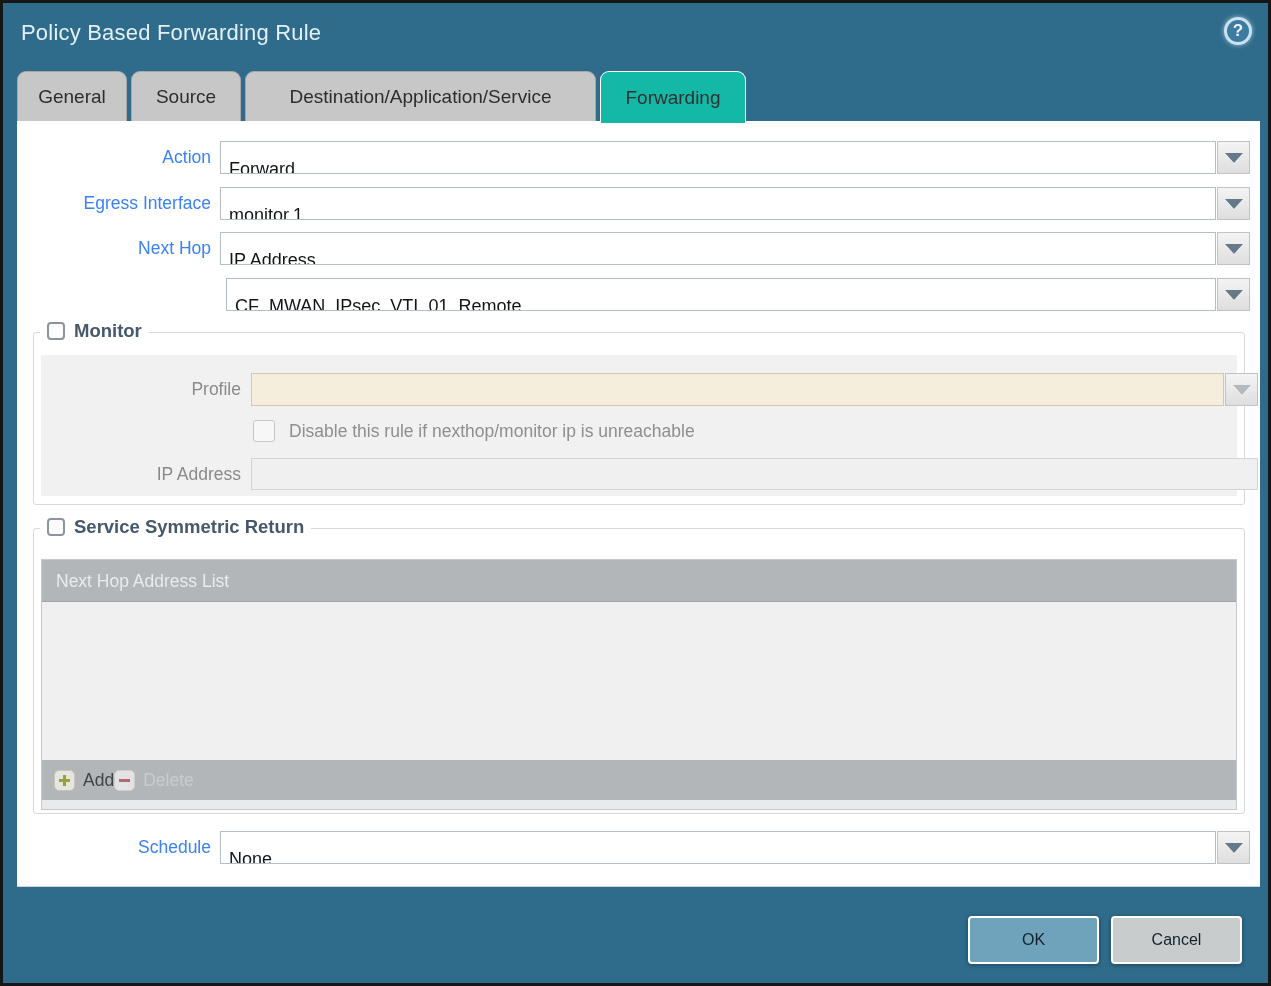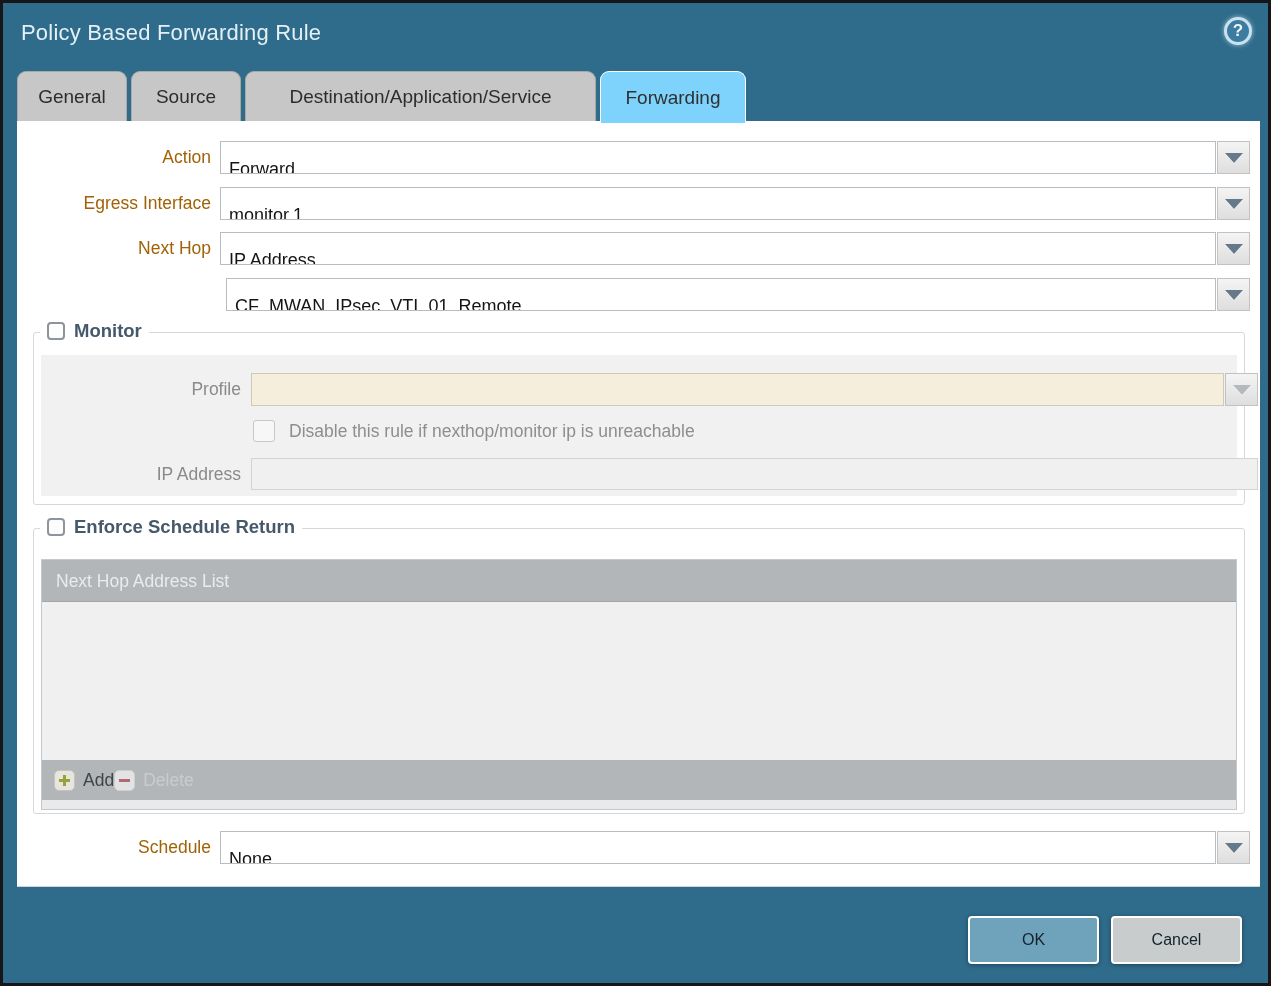--- a/index.html
+++ b/index.html
@@ -23,30 +23,30 @@
     box-shadow:0 0 5px rgba(210,235,250,.7);
   }
 
   
   .tabs { position:absolute; left:14px; top:68px; height:50px; display:flex; gap:4px; z-index:3; }
   .tab {
     height:50px; background:#c7c7c7; border:1px solid #a8a8a8; border-bottom:none;
     border-radius:9px 9px 0 0; color:#2d2d2d; font-size:19px;
     display:flex; align-items:center; justify-content:center; cursor:pointer;
   }
-  .tab.active { background:#7dd3fc; border-color:#ffffff; color:#303030; height:52px; }
+  .tab.active { background:#14b8a6; border-color:#ffffff; color:#303030; height:52px; }
 
   
   .content {
     position:absolute; left:14px; top:118px; width:1243px; height:766px;
     background:#ffffff; border-bottom:1px solid #cfd4d6; z-index:2;
   }
 
   .flabel { position:absolute; width:194px; text-align:right; font-size:17.5px;
-            color:#a16207; line-height:33px; }
+            color:#3b82f6; line-height:33px; }
   .flabel.dim { color:#8a8a8a; }
 
   .combo { position:absolute; height:33px; display:flex; }
   .combo .box {
     flex:1; height:33px; background:#fff; border:1px solid #b7bec3;
     font-size:18px; color:#141414; line-height:31px; padding:12px 8px;
     white-space:nowrap; overflow:hidden;
   }
   .combo .btn {
     width:33px; height:33px; margin-left:1px; cursor:pointer;
@@ -182,21 +182,21 @@
         </div>
 
         <div class="flabel dim" style="left:0;top:103px;width:200px">IP Address</div>
         <div class="tinput" style="left:210px;top:103px;width:1007px"></div>
       </div>
     </div>
 
     <div class="fieldset" style="left:16px;top:407px;width:1212px;height:286px">
       <div class="legend">
         <span class="checkbox"></span>
-        <span class="ltext">Enforce Schedule Return</span>
+        <span class="ltext">Service Symmetric Return</span>
       </div>
       <div class="table" style="left:7px;top:30px;width:1196px">
         <div class="thead">Next Hop Address List</div>
         <div class="tbody"></div>
         <div class="tbar">
           <div class="tool">
             <span class="icon-sq plus"></span>
             <span class="tlabel">Add</span>
           </div>
           <div class="tool disabled">

